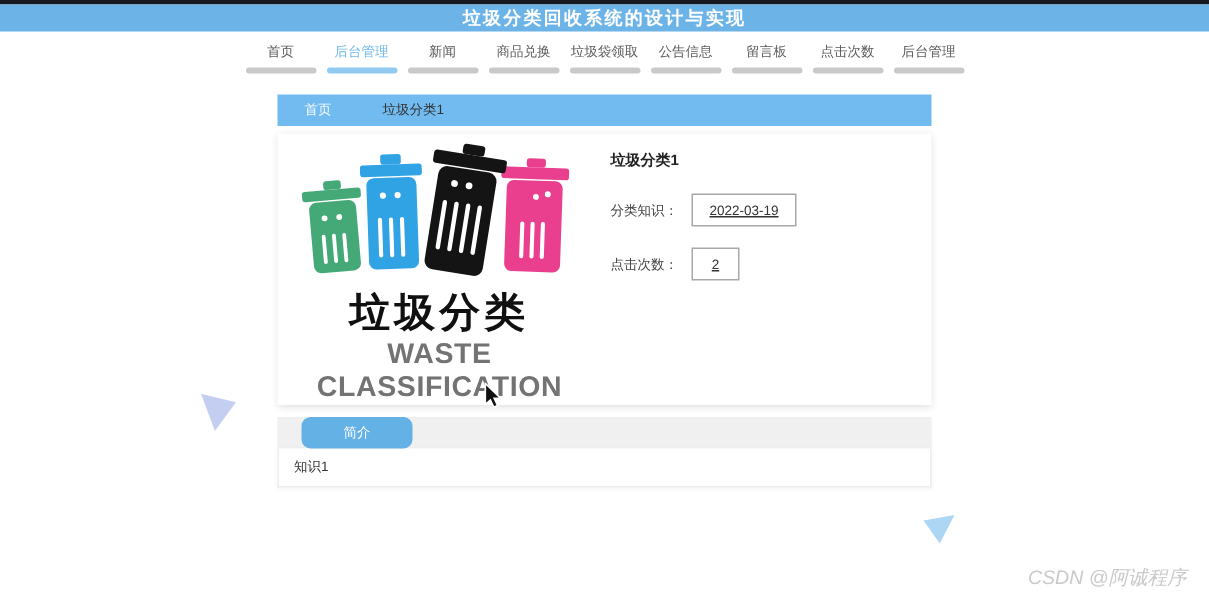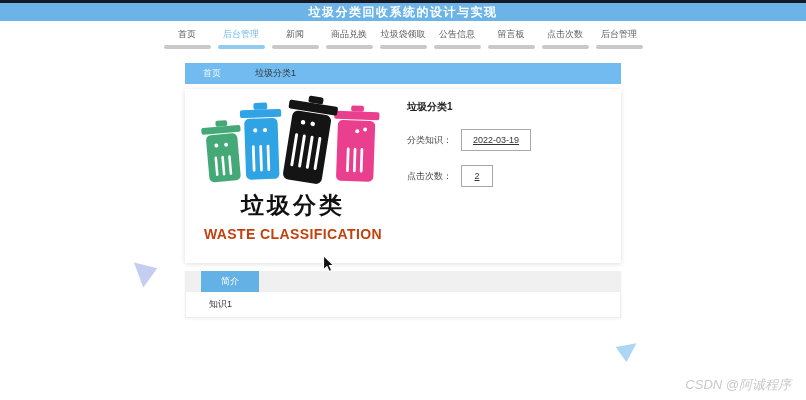--- a/index.html
+++ b/index.html
@@ -22,36 +22,36 @@
   
   .breadcrumb{width:436px;margin:14px auto 0;height:21px;background:#72bbf0;
     display:flex;align-items:center;padding-left:18px;box-sizing:border-box;}
   .crumb-home{font-size:9px;color:rgba(255,255,255,0.92);cursor:pointer;}
   .crumb-current{font-size:9px;color:#333;margin-left:34px;}
 
   
   .card{width:436px;margin:5px auto 0;background:#fff;min-height:174px;
     box-shadow:0 1px 5px rgba(0,0,0,0.13);display:flex;box-sizing:border-box;}
   .logo-block{width:216px;padding-top:4px;text-align:center;flex-shrink:0;}
-  .logo-cn{font-size:23px;font-weight:900;color:#101010;letter-spacing:3px;line-height:1.05;margin-top:1px;}
-  .logo-en{font-size:14px;font-weight:bold;color:#c2410c;letter-spacing:0.4px;margin-top:9px;}
+  .logo-cn{font-size:27px;font-weight:900;color:#101010;letter-spacing:3px;line-height:1.05;margin-top:1px;}
+  .logo-en{font-size:19px;font-weight:bold;color:#737373;letter-spacing:0.4px;margin-top:4px;}
   .info-block{flex:1;padding:11px 12px 0 6px;}
   .info-title{font-size:10px;font-weight:bold;color:#222;margin-bottom:15px;}
   .info-row{display:flex;align-items:center;margin-bottom:14px;}
   .info-label{font-size:9px;color:#444;width:54px;flex-shrink:0;}
   .info-box{border:1px solid #a8a8a8;background:#fff;font-size:9px;color:#333;
     padding:5px 11px;text-align:center;min-width:8px;text-decoration:underline;}
 
   
   .tab-section{width:436px;margin:8px auto 0;}
   .tab-strip{background:#f0f0f0;height:21px;display:flex;box-shadow:0 1px 2px rgba(0,0,0,0.05);}
-  .tab-active{margin-left:16px;width:58px;height:21px;background:#64b1e6;color:#fff;
-    font-size:9px;display:flex;align-items:center;justify-content:center;cursor:pointer;}
+  .tab-active{margin-left:16px;width:74px;height:21px;background:#64b1e6;color:#fff;
+    font-size:9px;display:flex;align-items:center;justify-content:center;cursor:pointer;border-radius:6px;}
   .tab-content{background:#fff;border:1px solid #ededed;border-top:none;
-    padding:6px 0 6px 23px;font-size:9px;color:#333;box-shadow:0 1px 3px rgba(0,0,0,0.06);}
+    padding:6px 0 6px 10px;font-size:9px;color:#333;box-shadow:0 1px 3px rgba(0,0,0,0.06);}
 
   
   .watermark{position:absolute;right:15px;bottom:6px;font-size:13px;color:#c9c9c9;font-style:italic;}
   .tri-left{position:absolute;left:131px;top:265px;width:0;height:0;
     border-left:15px solid transparent;border-right:9px solid transparent;
     border-top:22px solid #b9c6ef;transform:rotate(14deg);opacity:0.85;}
   .tri-right{position:absolute;left:617px;top:345px;width:0;height:0;
     border-left:8px solid transparent;border-right:13px solid transparent;
     border-top:17px solid #a4d2f3;transform:rotate(-10deg);opacity:0.9;}
   .cursor{position:absolute;left:322px;top:255px;}

